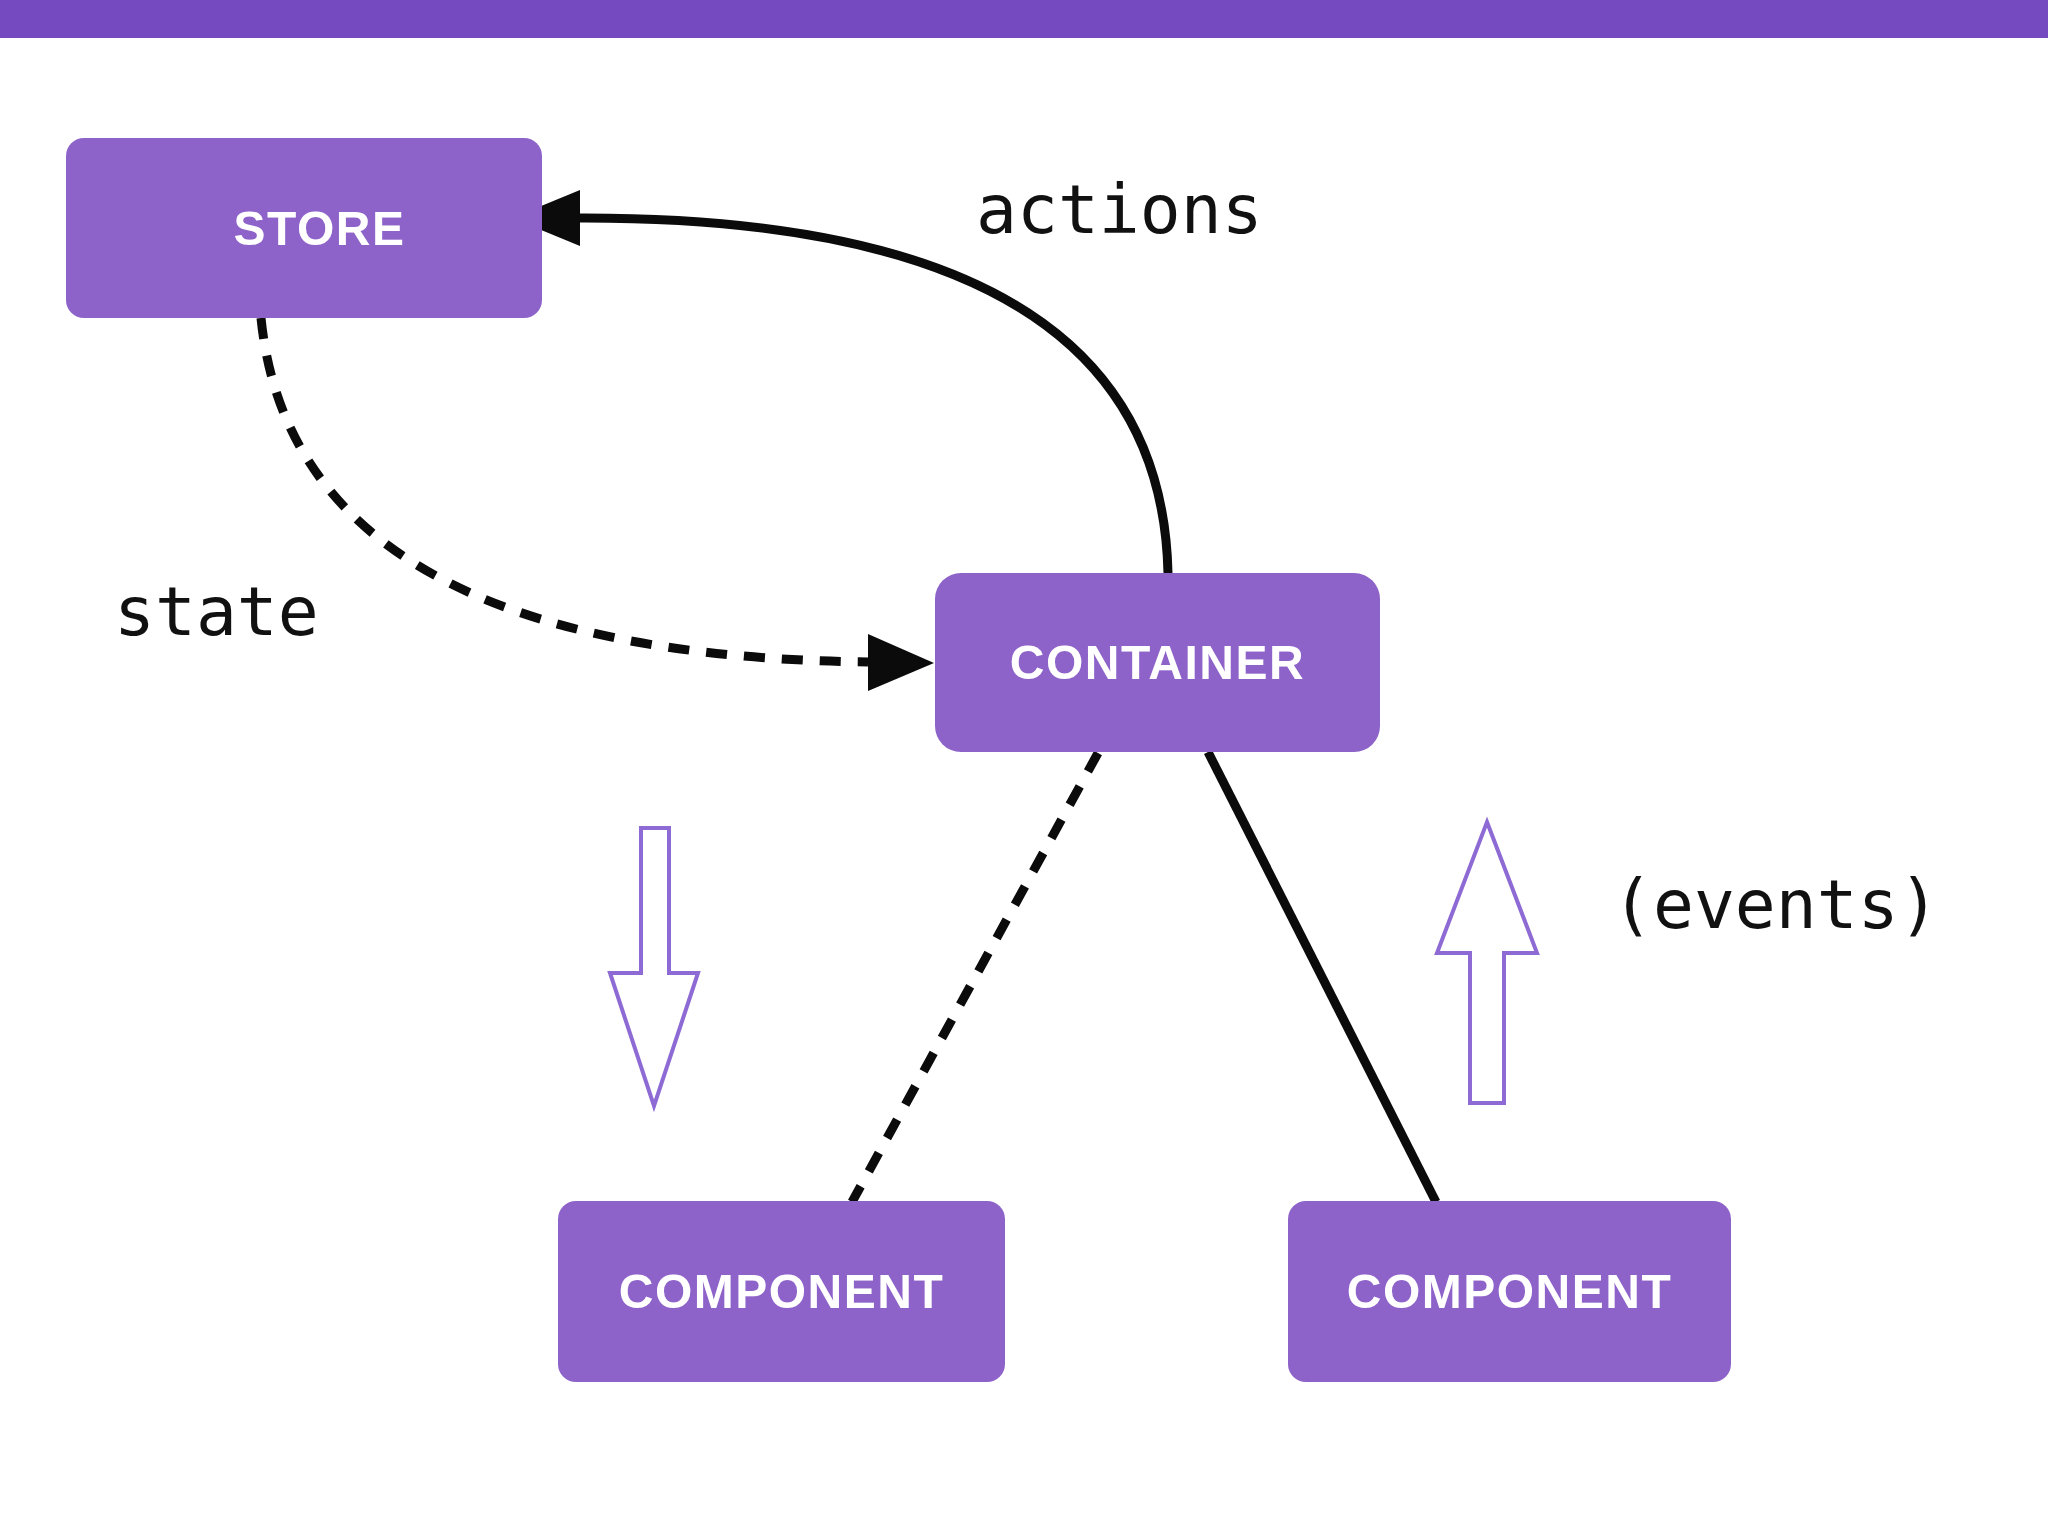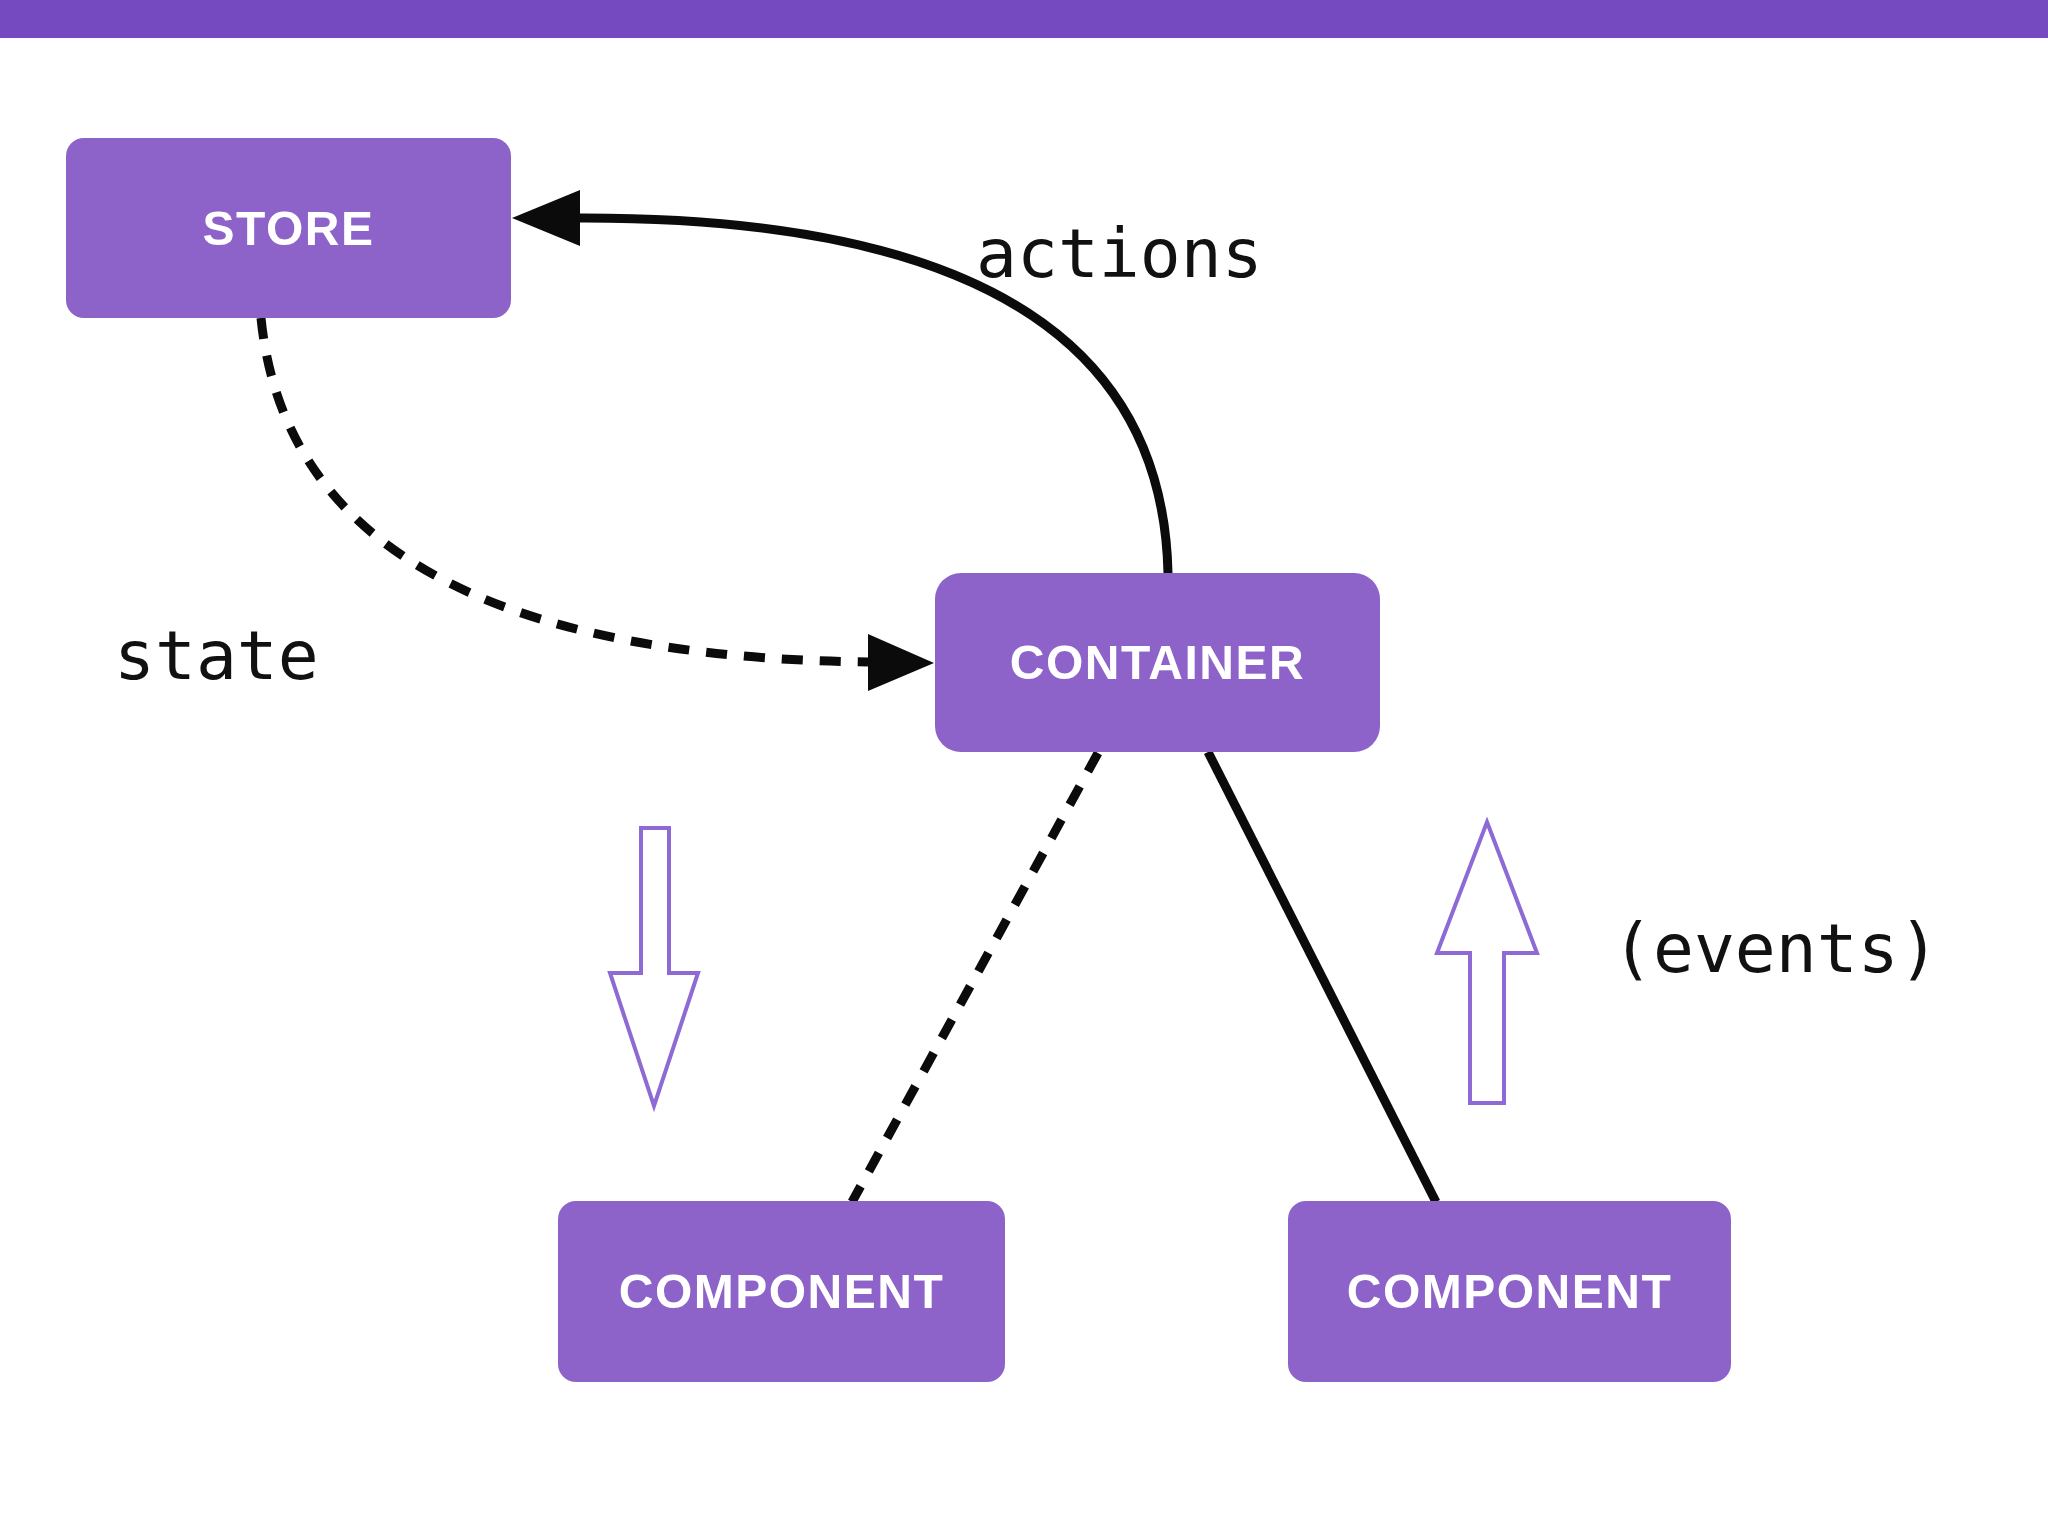--- a/index.html
+++ b/index.html
@@ -59,32 +59,31 @@
     display: flex;
     align-items: center;
     justify-content: center;
     color: var(--box-text, #ffffff);
     font-family: "Liberation Sans", sans-serif;
     font-weight: 700;
     font-size: 48px;
     letter-spacing: 1.5px;
     text-align: center;
   }
-  .box-store       { left:  66px; top:  138px; width: 445px; height: 180px; }
+  .box-store       { left:  66px; top:  138px; width: 445px; height: 180px; padding-left: 31px; }
   .box-container   { left: 935px; top:  573px; width: 445px; height: 179px; border-radius: 26px; }
   .box-comp-left   { left: 558px; top: 1201px; width: 447px; height: 181px; }
   .box-comp-right  { left: 1288px; top: 1201px; width: 443px; height: 181px; }
   .edge-label {
     position: absolute;
     font-family: "DejaVu Sans Mono", "Liberation Mono", monospace;
     font-size: 68px;
     line-height: 1;
     color: var(--label-text, #111111);
     white-space: nowrap;
-    margin-top: 44px;
   }
   .label-actions    { left:  976px; top: 176px; }
   .label-state      { left:  114px; top: 578px; }
   .label-properties { left:  244px; top: 876px; }
   .label-events     { left: 1612px; top: 871px; }
 </style>
 </head>
 <body>
 
 <div class="stage">

